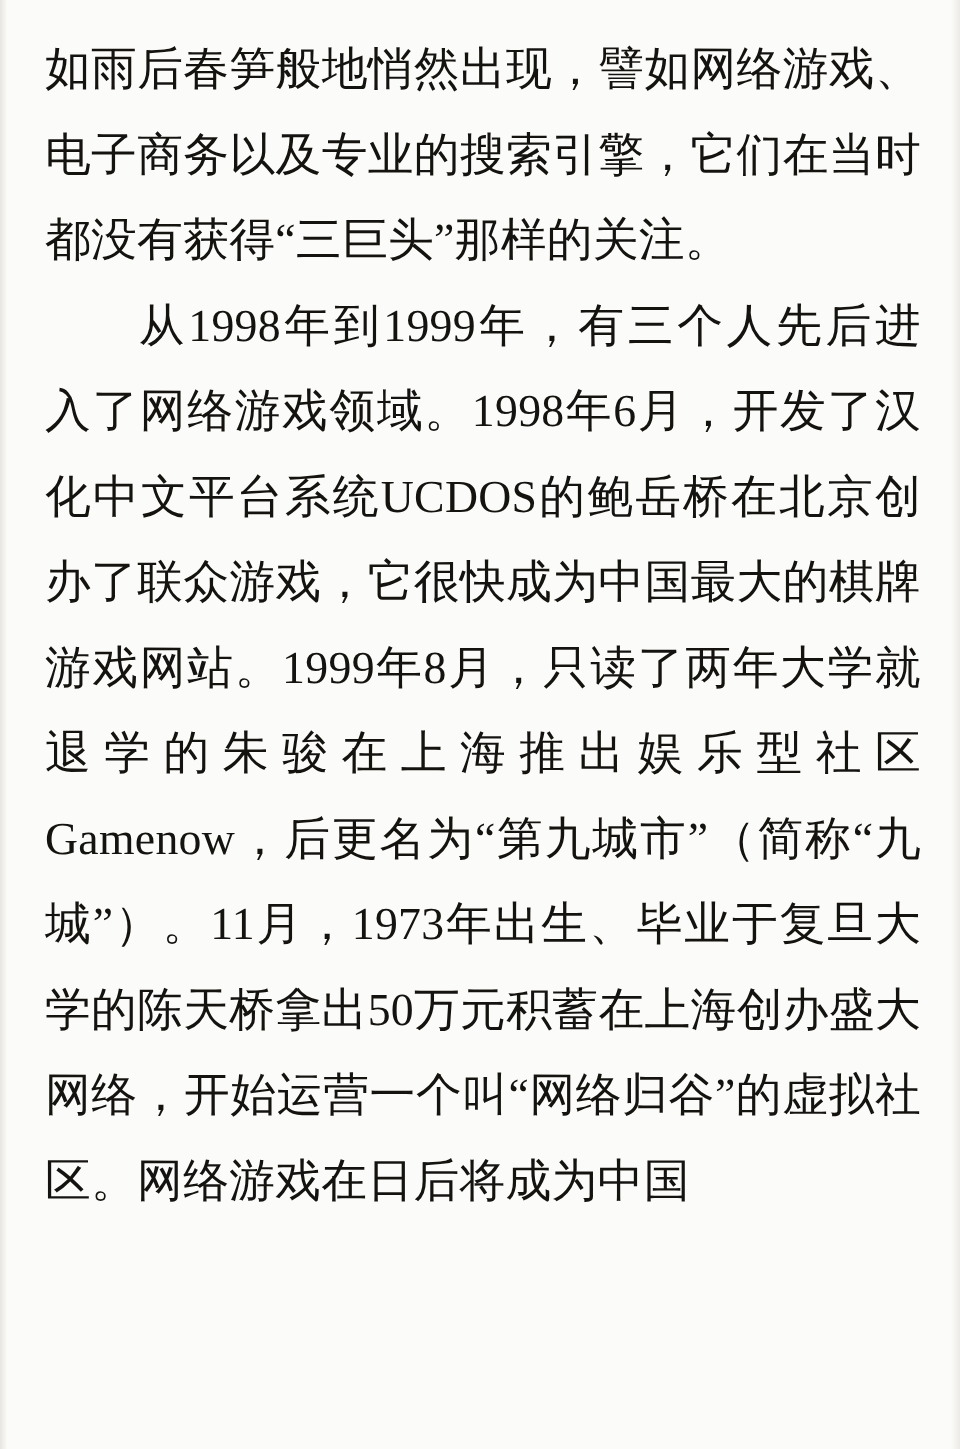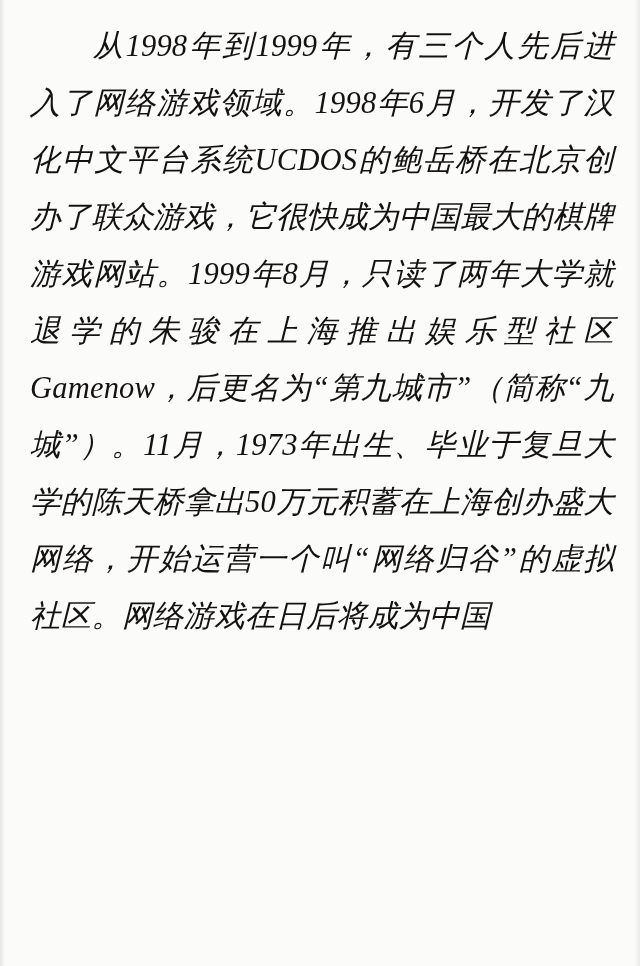--- a/index.html
+++ b/index.html
@@ -31,21 +31,20 @@
   }
   .para {
     margin: 0;
     text-indent: 0;
   }
   .para + .para {
     margin-top: 0;
   }
   .para.indent {
     text-indent: 2.05em;
-    font-style: italic;
   }
   .edge-left {
     position: absolute;
     left: 0;
     top: 0;
     width: 5px;
     height: 966px;
     background: linear-gradient(to right, #e7e5e1, #fbfbf9);
   }
   .edge-right {
@@ -58,15 +57,16 @@
   }
 </style>
 </head>
 <body>
 
 <div class="page">
   <div class="edge-left"></div>
   <div class="edge-right"></div>
 
   <div class="text-body">
+    <p class="para">如雨后春笋般地悄然出现，譬如网络游戏、电子商务以及专业的搜索引擎，它们在当时都没有获得“三巨头”那样的关注。</p>
     <p class="para indent">从1998年到1999年，有三个人先后进入了网络游戏领域。1998年6月，开发了汉化中文平台系统UCDOS的鲍岳桥在北京创办了联众游戏，它很快成为中国最大的棋牌游戏网站。1999年8月，只读了两年大学就退学的朱骏在上海推出娱乐型社区Gamenow，后更名为“第九城市”（简称“九城”）。11月，1973年出生、毕业于复旦大学的陈天桥拿出50万元积蓄在上海创办盛大网络，开始运营一个叫“网络归谷”的虚拟社区。网络游戏在日后将成为中国</p>
   </div>
 </div>
 
 </body></html>

